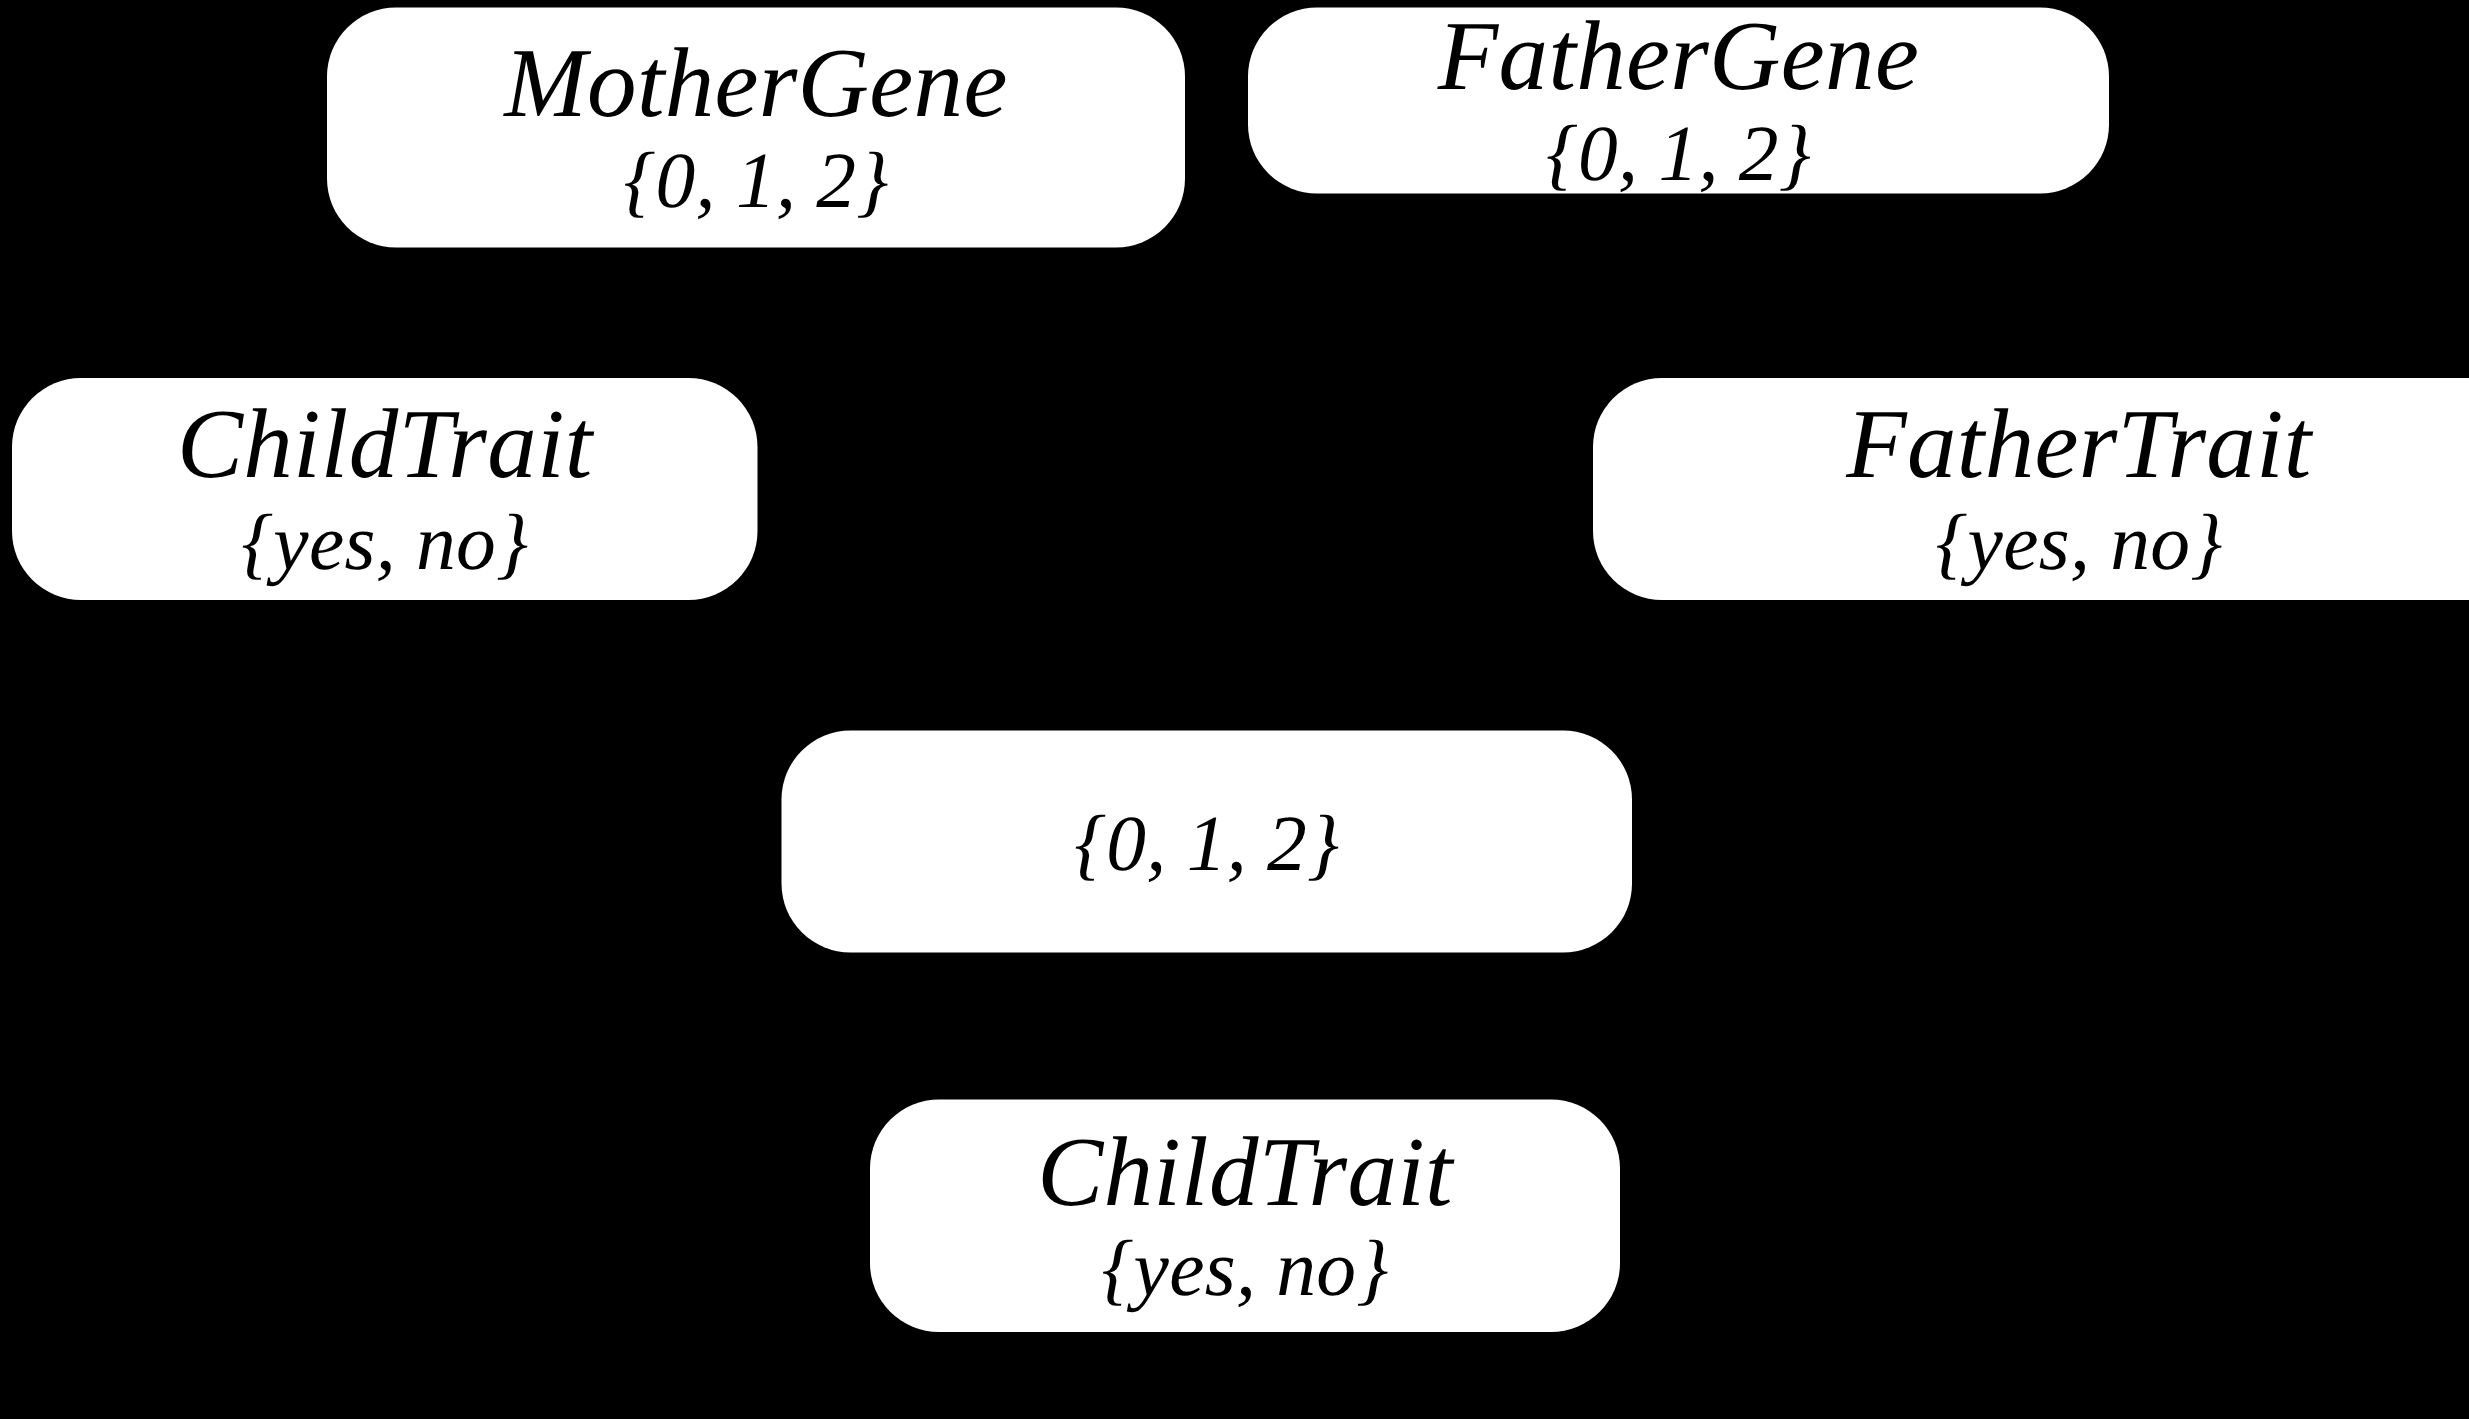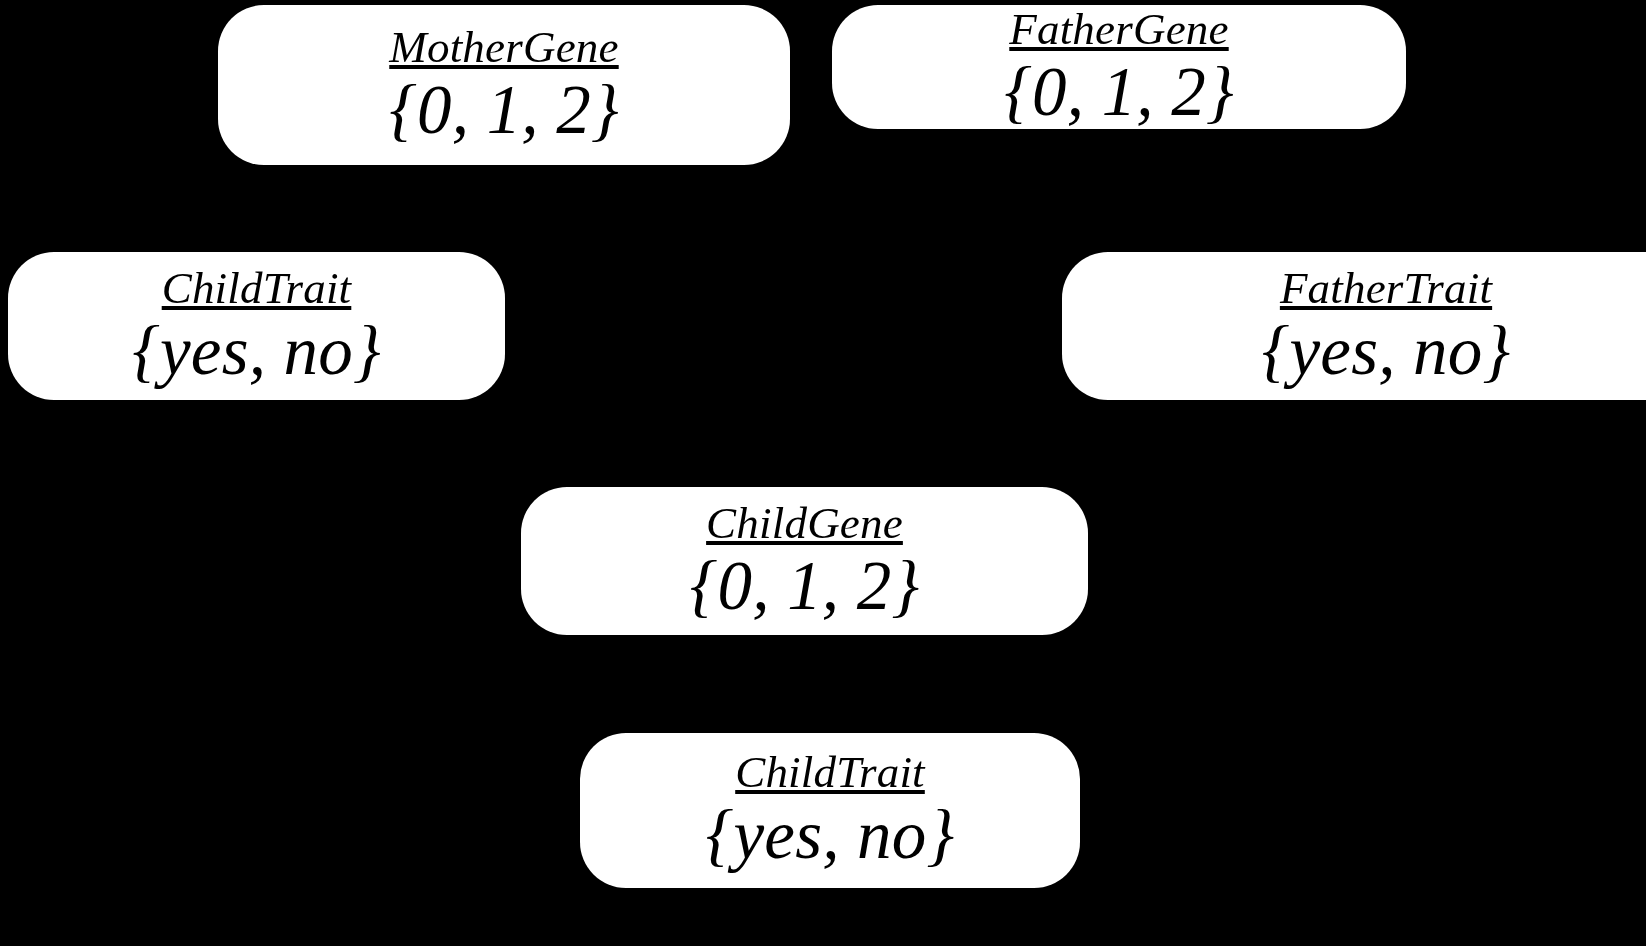--- a/index.html
+++ b/index.html
@@ -25,28 +25,27 @@
     flex-direction: column;
     align-items: center;
     justify-content: center;
     color: #000000;
     text-align: center;
     line-height: 1.02;
     overflow: hidden;
   }
   .node .title {
     font-style: italic;
-    font-size: 45px;
+    font-size: 66px;
     letter-spacing: 0.2px;
     white-space: nowrap;
-    text-decoration: underline;
   }
   .node .domain {
     font-style: italic;
-    font-size: 69px;
+    font-size: 53px;
     letter-spacing: 0.2px;
     white-space: nowrap;
     margin-top: 4px;
   }
 
   
   #node-mother-gene  { left: 218px;  top: 5px;   width: 572px; height: 160px; }
   #node-father-gene  { left: 832px;  top: 5px;   width: 574px; height: 124px; }
   #node-mother-trait { left: 8px;    top: 252px; width: 497px; height: 148px; }
   #node-father-trait { left: 1062px; top: 252px; width: 648px; height: 148px; }
@@ -72,21 +71,20 @@
     <div class="title">ChildTrait</div>
     <div class="domain">{yes, no}</div>
   </div>
 
   <div class="node" id="node-father-trait">
     <div class="title">FatherTrait</div>
     <div class="domain">{yes, no}</div>
   </div>
 
   <div class="node" id="node-child-gene">
-    <div class="title">ChildGene</div>
     <div class="domain">{0, 1, 2}</div>
   </div>
 
   <div class="node" id="node-child-trait">
     <div class="title">ChildTrait</div>
     <div class="domain">{yes, no}</div>
   </div>
 
 </div>
 

